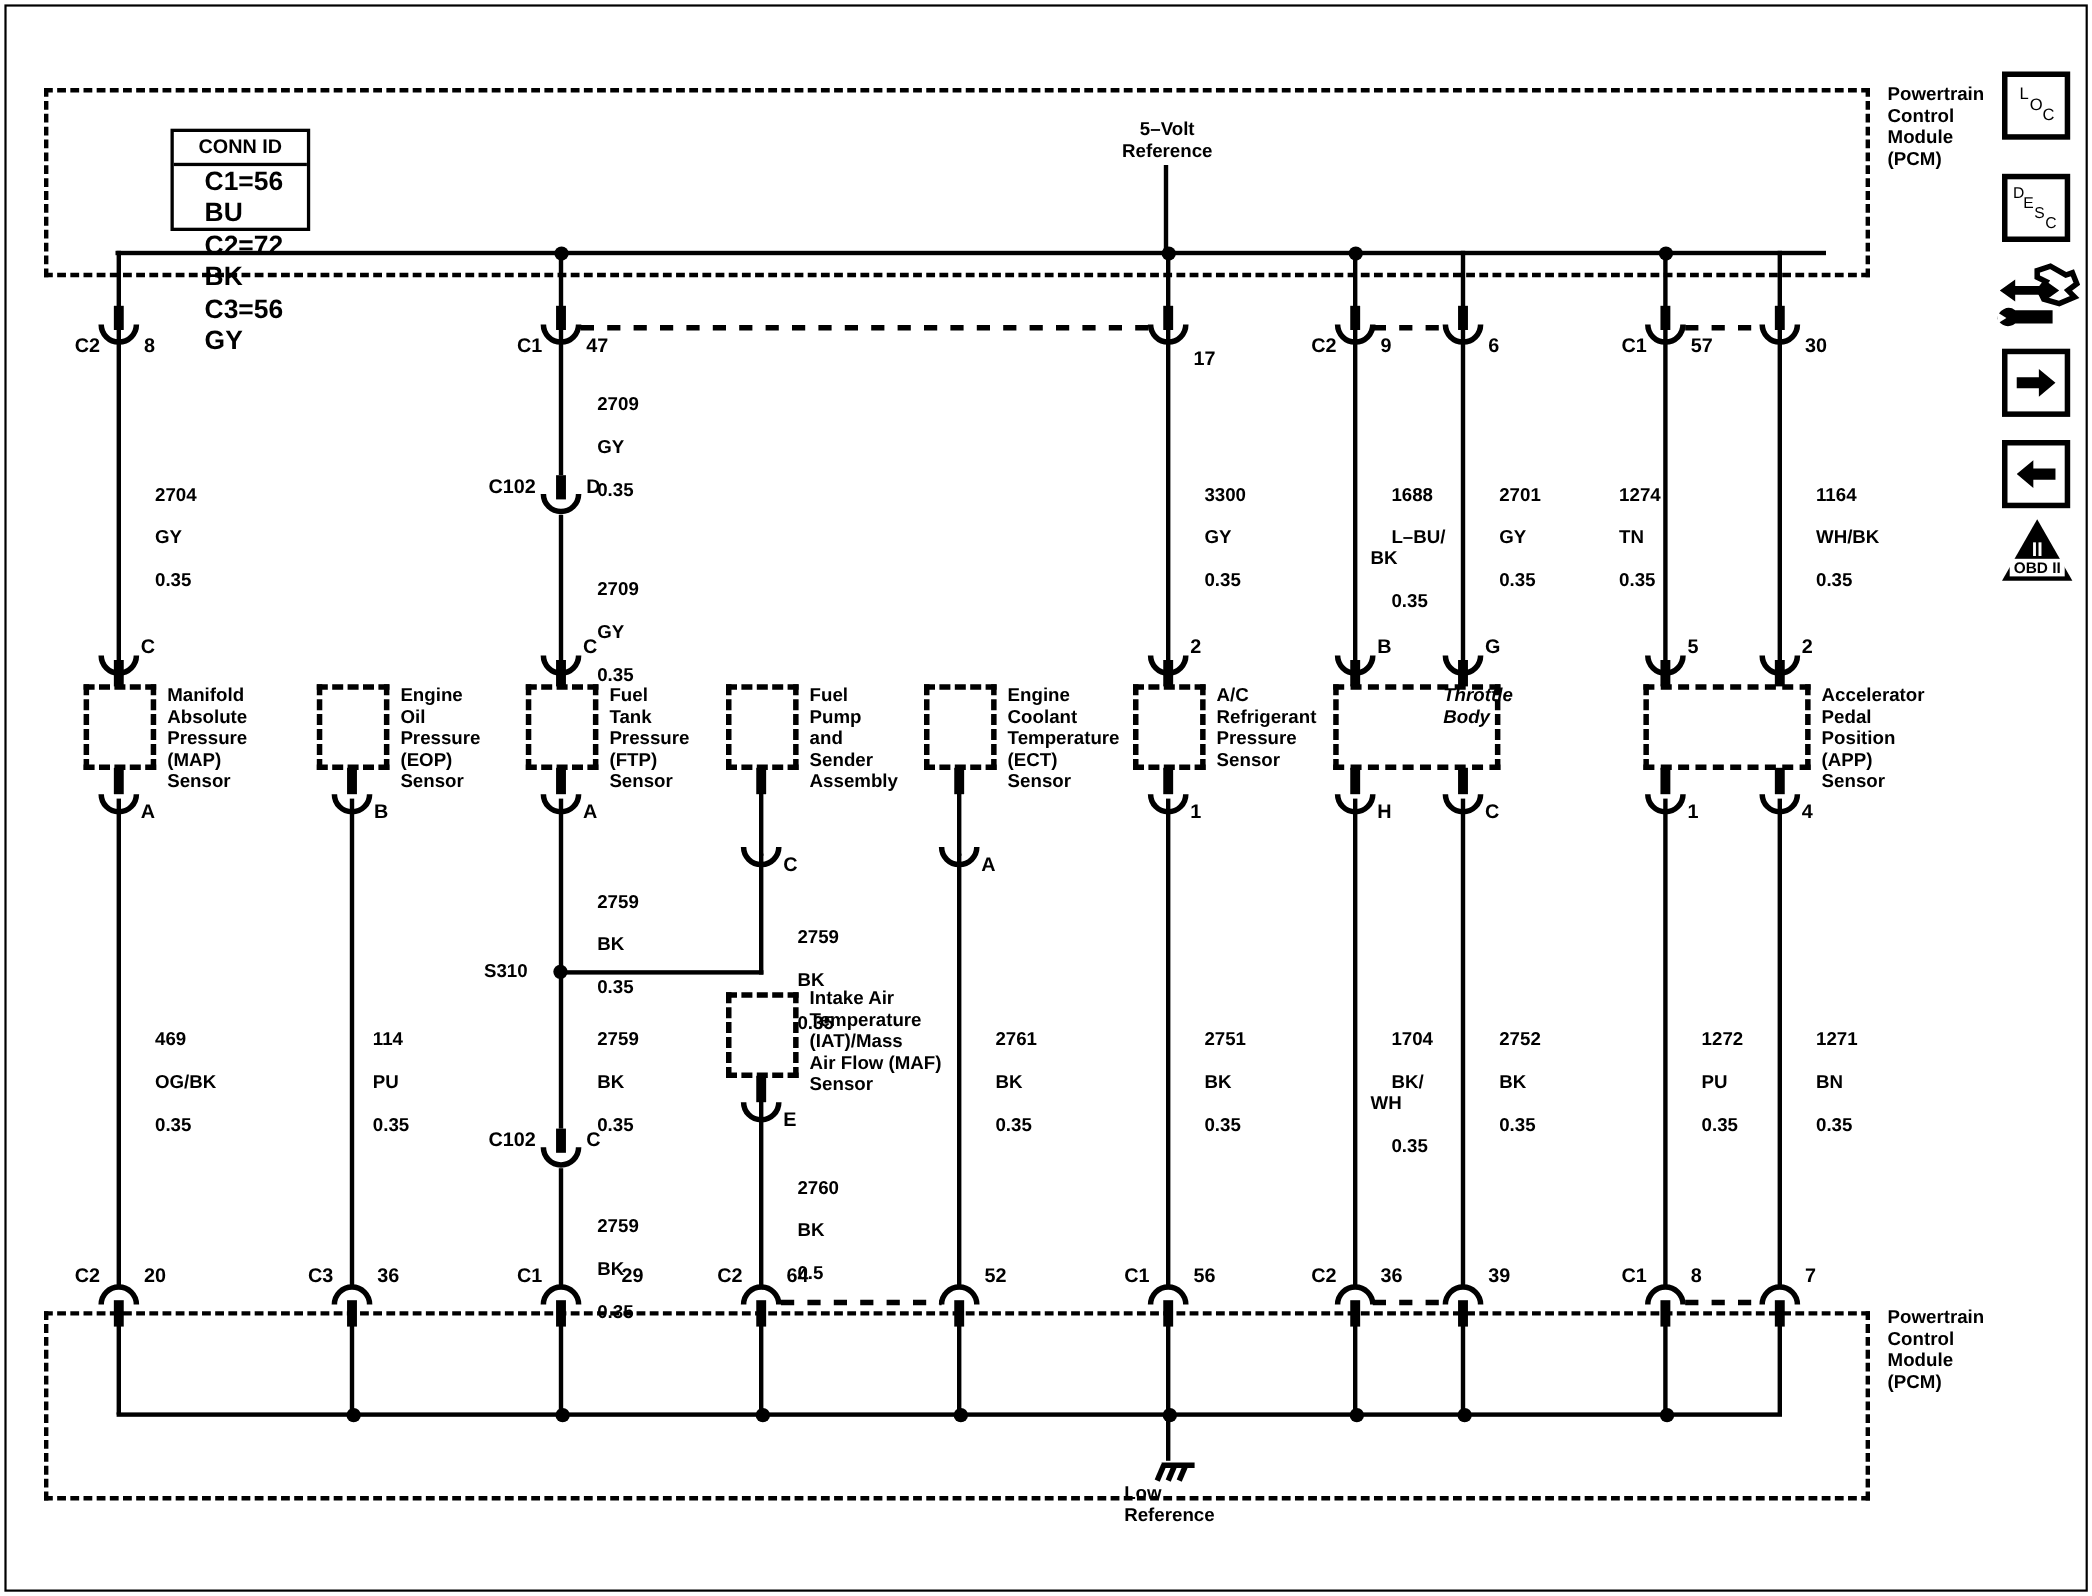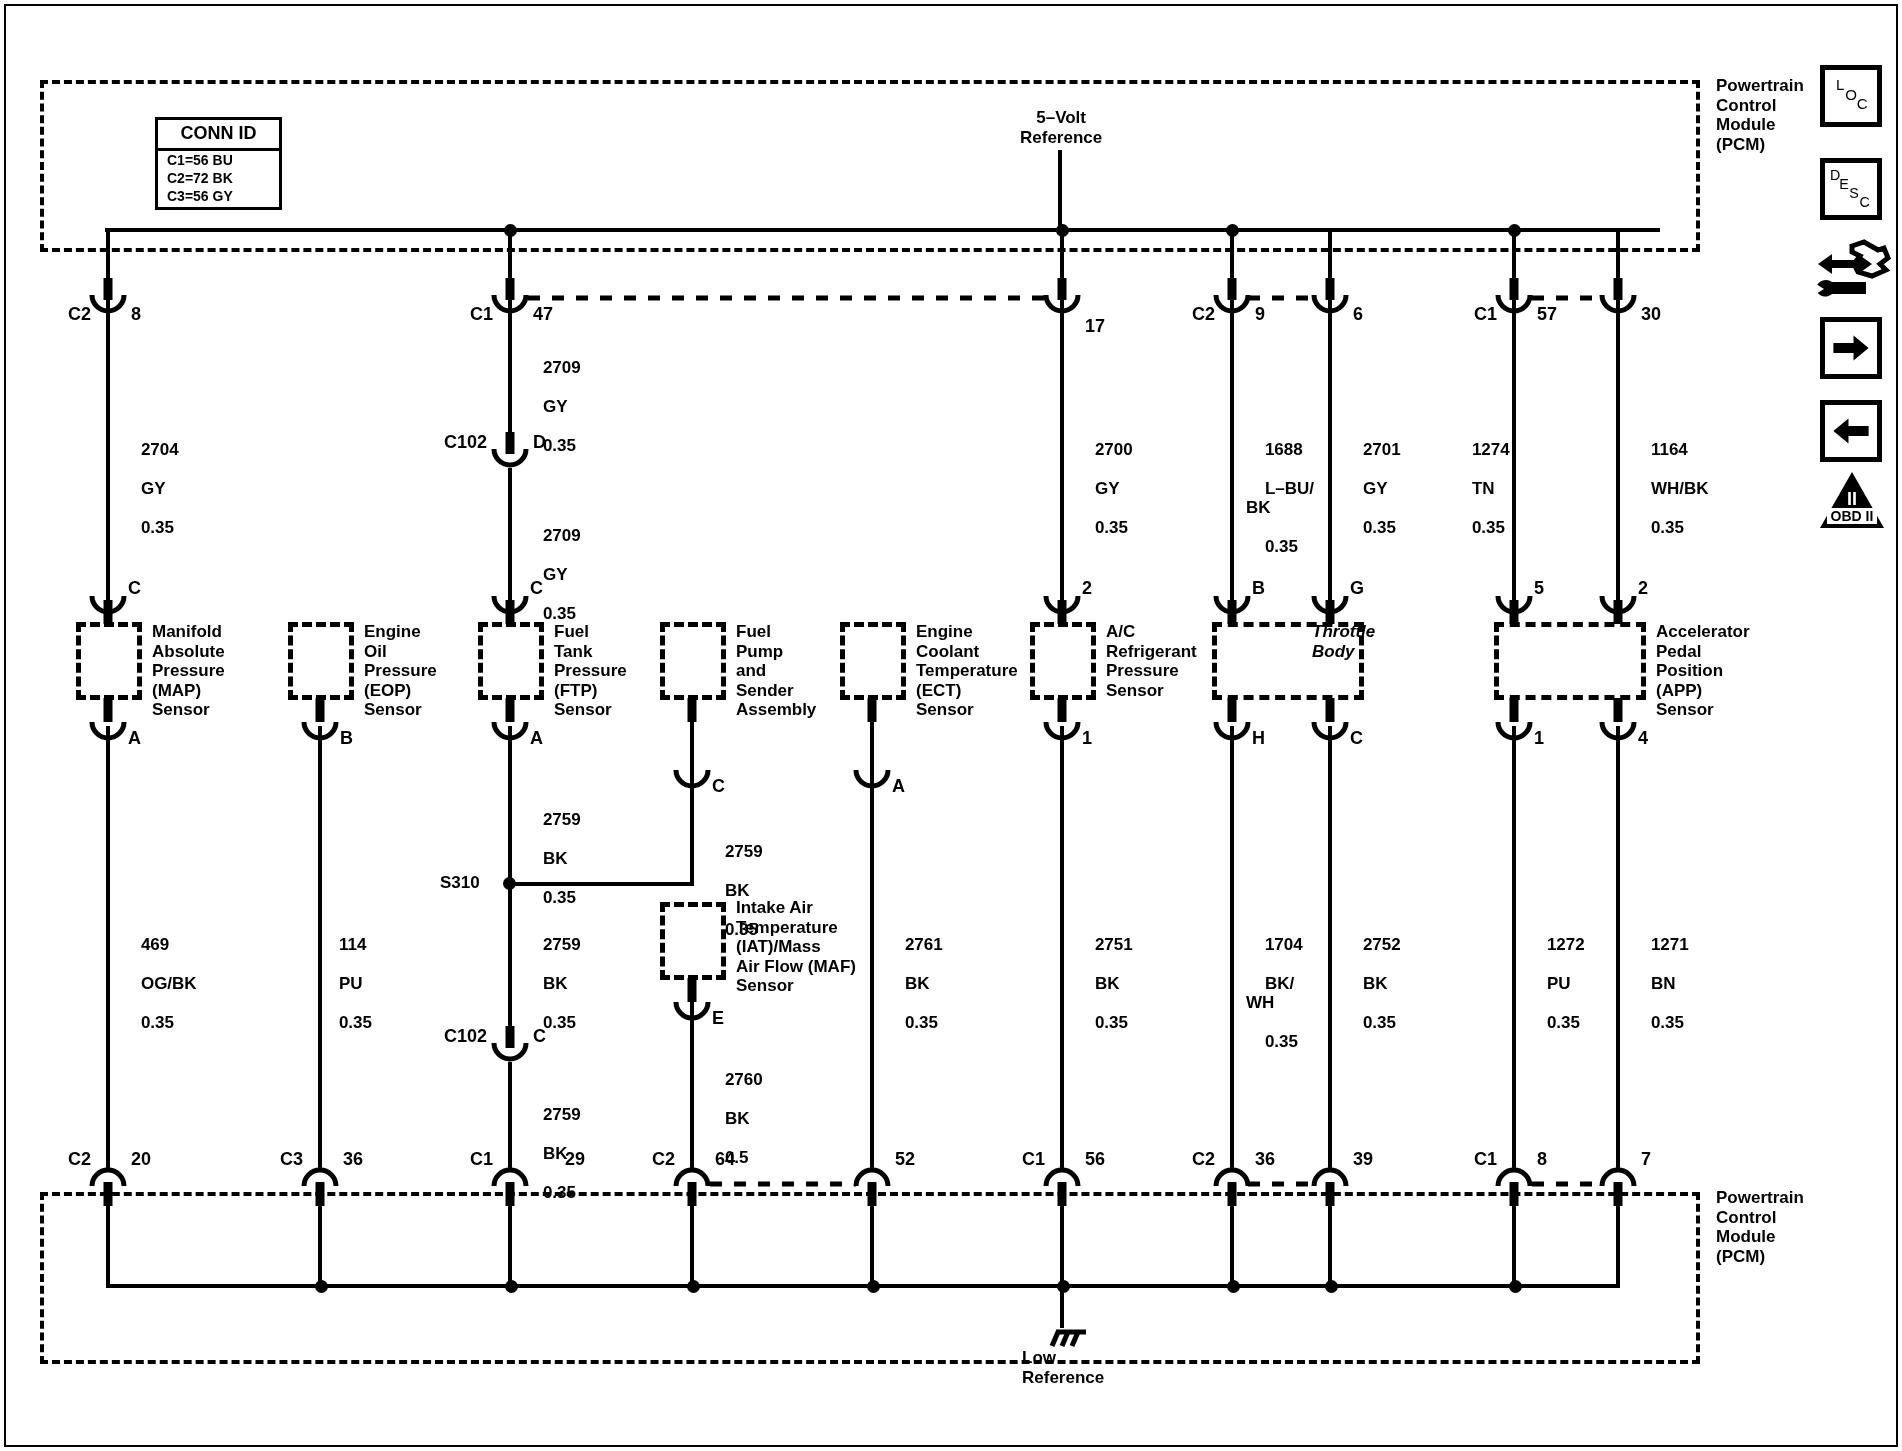--- a/index.html
+++ b/index.html
@@ -8,21 +8,21 @@
   .lbl{position:absolute;font-size:17px;line-height:19.5px;color:#000;white-space:pre;font-weight:bold;}
   .pin{position:absolute;font-size:18px;color:#000;font-weight:bold;white-space:pre;}
   .wire{position:absolute;background:#000;}
   .vw{width:4px;}
   .hw{height:4px;}
   .dashbox{position:absolute;border:4px dashed #000;box-sizing:border-box;}
   .sensorbox{position:absolute;border:5px dashed #000;box-sizing:border-box;background:#fff;}
   svg.conn{position:absolute;overflow:visible;}
   .connid{position:absolute;border:3px solid #000;background:#fff;box-sizing:border-box;}
   .connid .hdr{font-size:18px;font-weight:bold;text-align:center;padding:3px 0 4px;border-bottom:3px solid #000;}
-  .connid .row{font-size:14px;font-weight:bold;padding:1px 9px;}
+  .connid .row{font-size:24px;font-weight:bold;padding:1px 9px;margin-left:19px;}
   .sbbtn{position:absolute;border:5px solid #000;background:#fff;box-sizing:border-box;}
   .frame-outer{position:absolute;border:2px solid #000;box-sizing:border-box;}
   .dot{position:absolute;width:13px;height:13px;border-radius:50%;background:#000;}
   .noselect{user-select:none;}
 </style>
 </head>
 <body>
 
 <div id="root" class="noselect">
 
@@ -117,21 +117,21 @@
     <span>2709</span><br>
     <span>GY</span><br>
     <span>0.35</span>
   </div>
   <div class="lbl" style="left:524px;top:506px;">
     <span>2709</span><br>
     <span>GY</span><br>
     <span>0.35</span>
   </div>
   <div class="lbl" style="left:1076px;top:420px;">
-    <span>2700</span><br>
+    <span>3300</span><br>
     <span>GY</span><br>
     <span>0.35</span>
   </div>
   <div class="lbl" style="left:1246px;top:420px;">
     <span>1688</span><br>
     <span>L–BU/
 BK</span><br>
     <span>0.35</span>
   </div>
   <div class="lbl" style="left:1344px;top:420px;">

